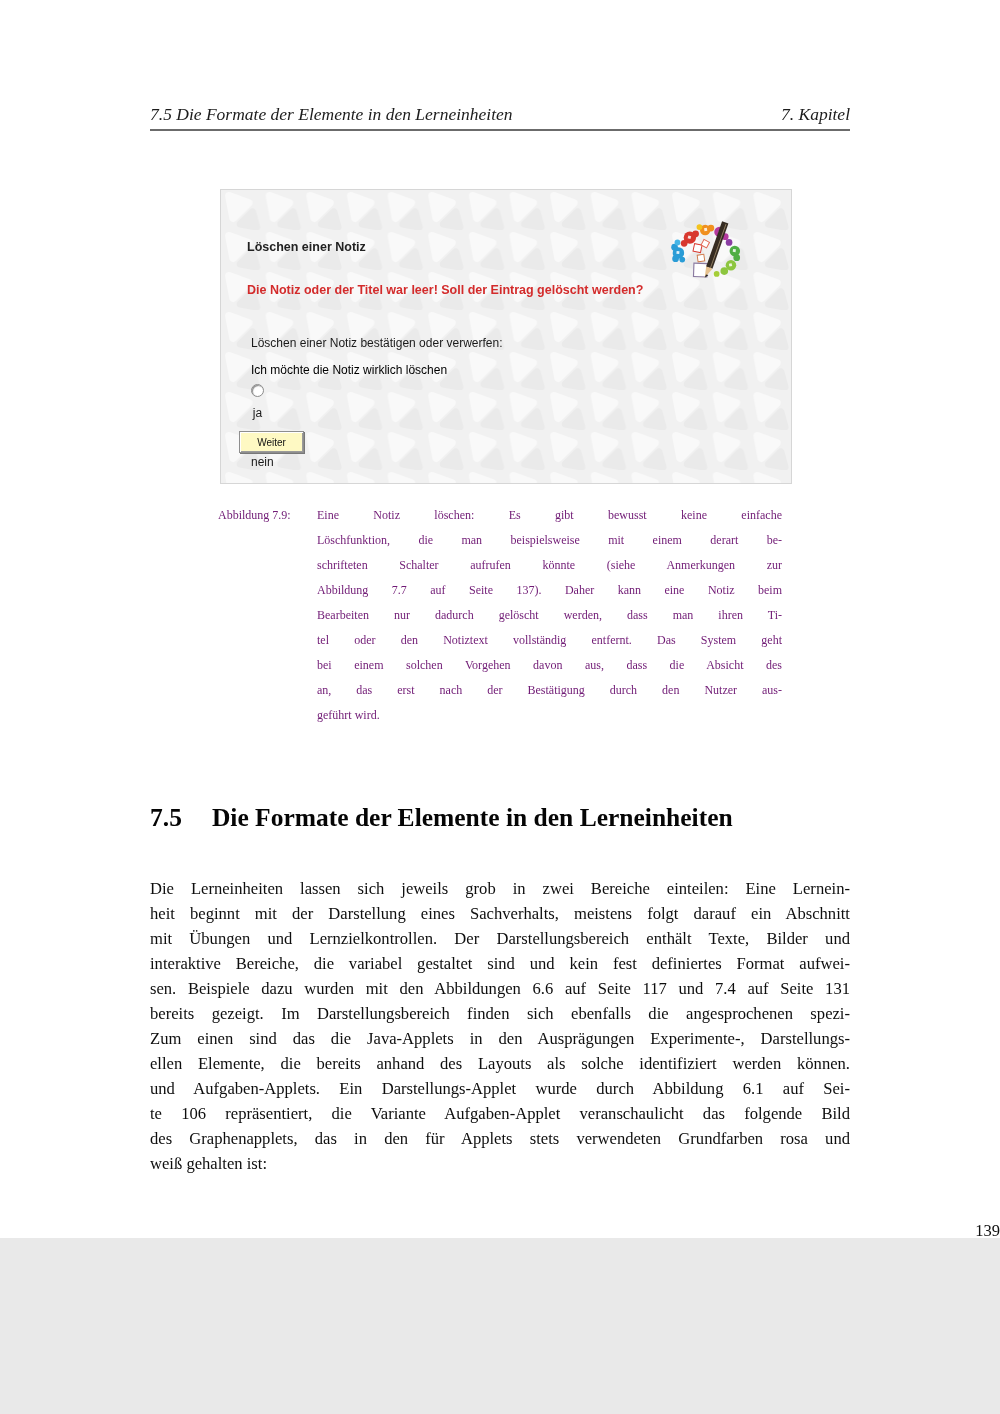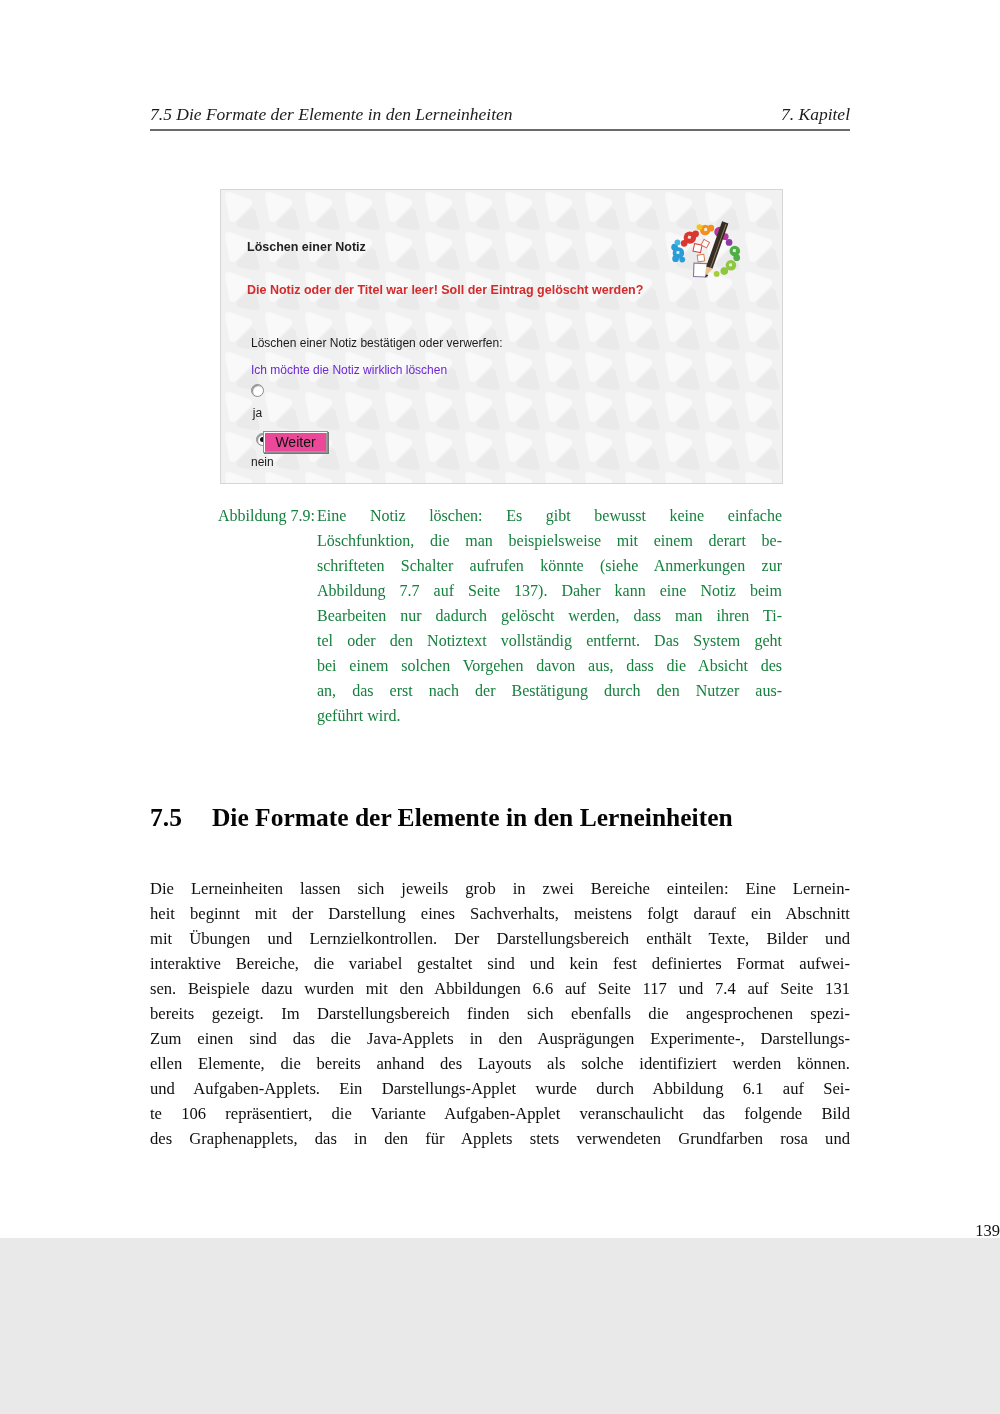--- a/index.html
+++ b/index.html
@@ -18,62 +18,62 @@
   .header-rule {
     position:absolute; left:150px; top:129px; width:700px; height:2px;
     background:#6b6b6b;
   }
 
   
   .figure {
     position:absolute; left:220px; top:189px; width:561px; height:293px;
     border:1px solid #d6d6d6; background:#f1f1f1; overflow:hidden;
     font-family:"Liberation Sans", sans-serif;
+    padding-left:9px;
   }
   .fig-bg { position:absolute; left:0; top:0; width:100%; height:100%; }
   .dlg-title {
     position:absolute; left:26px; top:50px;
     font-size:12.5px; font-weight:bold; color:#222;
   }
   .dlg-warning {
     position:absolute; left:26px; top:93px;
     font-size:12.5px; font-weight:bold; color:#d32b2b;
   }
   .dlg-prompt { position:absolute; left:30px; top:146px; font-size:12px; color:#1a1a1a; }
-  .dlg-question { position:absolute; left:30px; top:173px; font-size:12px; color:#6d28d9; }
+  .dlg-question { position:absolute; left:30px; top:173px; font-size:12px; color:#000000; }
   .radio-row {
     position:absolute; left:30px; display:flex; align-items:center; gap:9px;
     font-size:12px; color:#1a1a1a; cursor:default;flex-direction:column;
   }
   .radio-ja { top:194px; }
   .radio-nein { top:214px;margin-top:29px; }
   .radio {
     position:relative; width:11px; height:11px; border-radius:50%;
     background:#ffffff; border:1px solid #8b8b8b;
     box-shadow: inset 1px 1px 1px rgba(0,0,0,0.45), inset -1px -1px 1px rgba(255,255,255,0.9);
   }
   .radio.selected::after {
     content:""; position:absolute; left:3px; top:3px; width:5px; height:5px;
     border-radius:50%; background:#111;
   }
   .weiter {
     position:absolute; left:18px; top:241px; width:65px; height:22px;
-    background:#ec4899; color:#111;
-    font-family:"Liberation Sans", sans-serif; font-size:14px;
+    background:#fef9c3; color:#111;
+    font-family:"Liberation Sans", sans-serif; font-size:10px;
     border:1px solid #8e8e8e;
     box-shadow: inset 1px 1px 0 #ffffff, inset -1px -1px 0 #9a9a9a, 1px 1px 0 #777777;
     cursor:pointer;
-    margin-left:24px;
   }
   .logo { position:absolute; left:445px; top:29px; width:86px; height:64px; }
 
   
   .caption {
     position:absolute; left:218px; top:503px; width:564px;
-    font-size:16px; line-height:25px; color:#15803d;
+    font-size:12px; line-height:25px; color:#701a75;
   }
   .cap-label { position:absolute; left:0; top:0; white-space:nowrap; }
   .cap-body { margin-left:99px; }
   .cap-line { height:25px; overflow:hidden; }
 
   
   .jline { text-align:justify; text-align-last:justify; }
 
   
   .section-heading {
@@ -207,17 +207,18 @@
     <div class="bline jline">heit beginnt mit der Darstellung eines Sachverhalts, meistens folgt darauf ein Abschnitt</div>
     <div class="bline jline">mit Übungen und Lernzielkontrollen. Der Darstellungsbereich enthält Texte, Bilder und</div>
     <div class="bline jline">interaktive Bereiche, die variabel gestaltet sind und kein fest definiertes Format aufwei-</div>
     <div class="bline jline">sen. Beispiele dazu wurden mit den Abbildungen 6.6 auf Seite 117 und 7.4 auf Seite 131</div>
     <div class="bline jline">bereits gezeigt. Im Darstellungsbereich finden sich ebenfalls die angesprochenen spezi-</div>
     <div class="bline jline">Zum einen sind das die Java-Applets in den Ausprägungen Experimente-, Darstellungs-</div>
     <div class="bline jline">ellen Elemente, die bereits anhand des Layouts als solche identifiziert werden können.</div>
     <div class="bline jline">und Aufgaben-Applets. Ein Darstellungs-Applet wurde durch Abbildung 6.1 auf Sei-</div>
     <div class="bline jline">te 106 repräsentiert, die Variante Aufgaben-Applet veranschaulicht das folgende Bild</div>
     <div class="bline jline">des Graphenapplets, das in den für Applets stets verwendeten Grundfarben rosa und</div>
+    <div class="bline">weiß gehalten ist:</div>
   </div>
 
   <div class="page-number">139</div>
 
 </div>
 
 </body></html>

